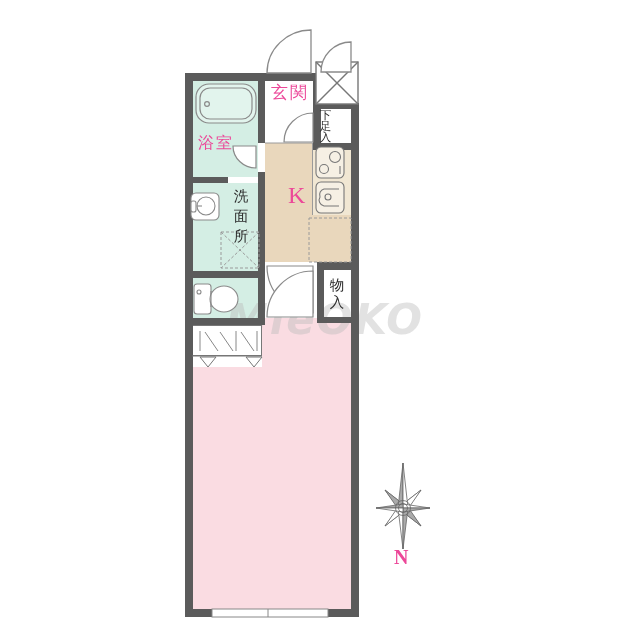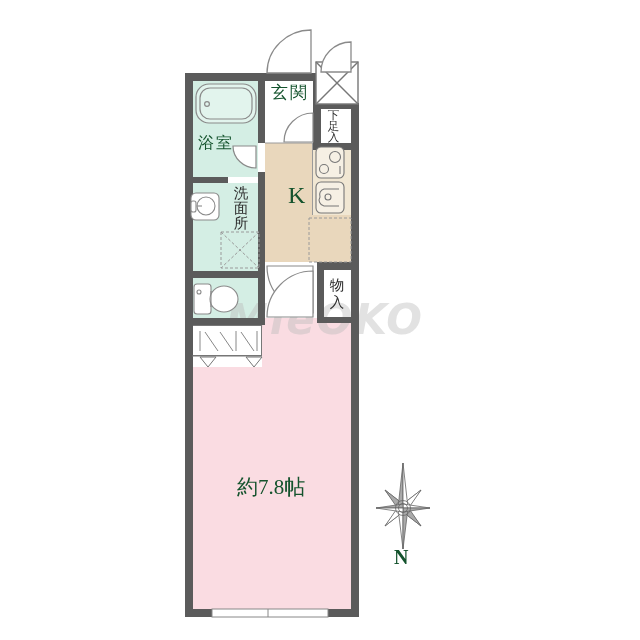--- a/index.html
+++ b/index.html
@@ -1,20 +1,20 @@
 <!DOCTYPE html>
 <html><head>
 <meta charset="utf-8">
 <style>
   html,body{margin:0;padding:0;background:#fff;}
   #canvas{position:relative;width:640px;height:640px;background:#fff;overflow:hidden;
           font-family:"Liberation Serif",serif;}
   .wall{position:absolute;background:#5b5b5b;}
   .room{position:absolute;}
-  .lbl{position:absolute;color:#14532d;white-space:nowrap;}
+  .lbl{position:absolute;color:#ec4899;white-space:nowrap;}
   .vlbl{position:absolute;color:#2b2b2b;word-break:break-all;white-space:normal;text-align:center;}
   .thinbox{position:absolute;background:#fff;border:1px solid #777;box-sizing:border-box;}
   #wm{position:absolute;left:226px;top:295px;font-family:"DejaVu Sans",sans-serif;
       font-size:42px;font-weight:bold;color:rgba(185,185,185,0.42);letter-spacing:2px;
       font-style:italic;}
   svg{position:absolute;left:0;top:0;}
 </style>
 </head>
 <body>
 
@@ -158,21 +158,20 @@
       <path d="M430 508 L403 504 L403 508 Z" fill="#fff"></path>
         <path d="M430 508 L403 512 L403 508 Z" fill="#aaa"></path>
       <path d="M376 508 L403 504 L403 508 Z" fill="#aaa"></path>
         <path d="M376 508 L403 512 L403 508 Z" fill="#fff"></path>
       <circle cx="403" cy="508" r="7.5" fill="none"></circle>
       <circle cx="403" cy="508" r="4.5" fill="none"></circle>
     </g>
   </svg>
 
   <div class="lbl" style="left:271px;top:81px;font-size:17px;letter-spacing:2px;">玄関</div>
-  <div class="vlbl" style="left:327px;top:110px;width:13px;font-size:11.5px;line-height:11px;">下足入</div>
+  <div class="vlbl" style="left:319px;top:110px;width:13px;font-size:11.5px;line-height:11px;">下足入</div>
   <div class="lbl" style="left:198px;top:133px;font-size:16px;letter-spacing:2px;">浴室</div>
-  <div class="vlbl" style="left:233px;top:186px;width:16px;font-size:14.5px;line-height:15px;">洗面所</div>
+  <div class="vlbl" style="left:233px;top:186px;width:16px;font-size:14.5px;line-height:20px;">洗面所</div>
   <div class="lbl" style="left:288px;top:182px;font-size:24px;">K</div>
   <div class="vlbl" style="left:329px;top:277px;width:16px;font-size:14.5px;line-height:17px;">物入</div>
-  <div class="lbl" style="left:226px;top:473px;width:90px;text-align:center;font-size:21px;">約7.8帖</div>
   <div class="lbl" style="left:394px;top:546px;font-size:20px;font-weight:bold;">N</div>
 
 </div>
 
 </body></html>

